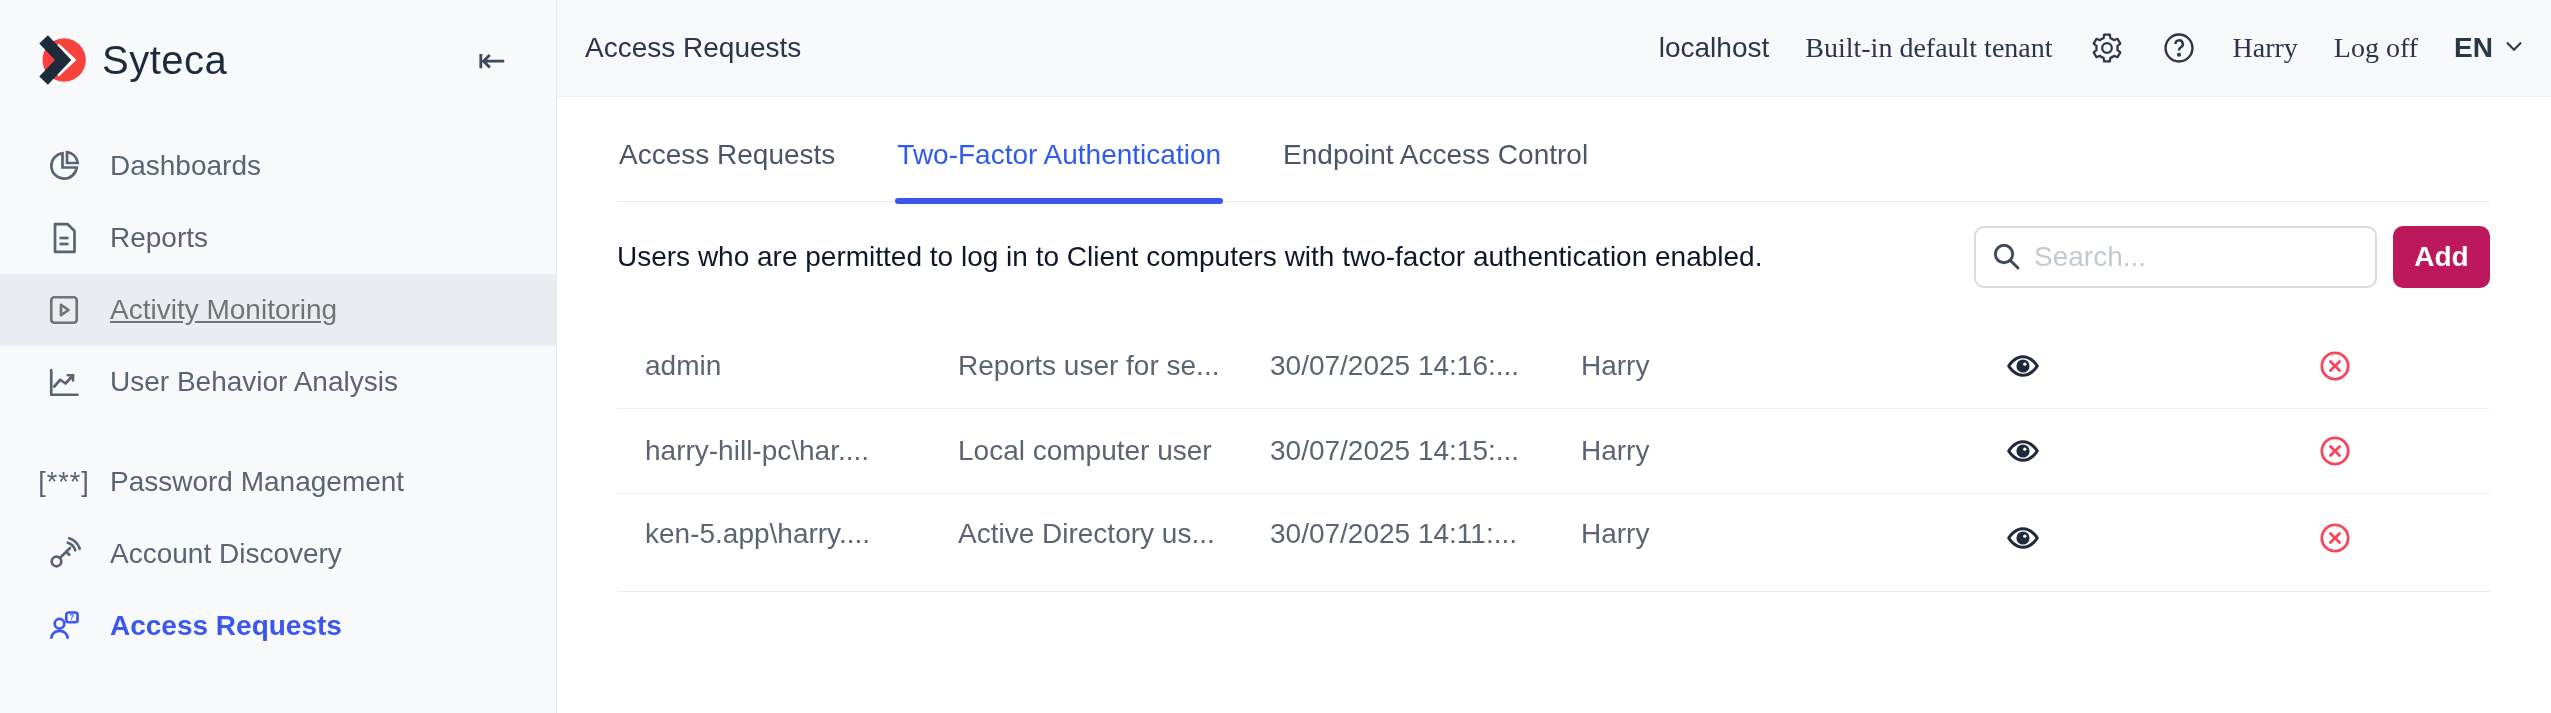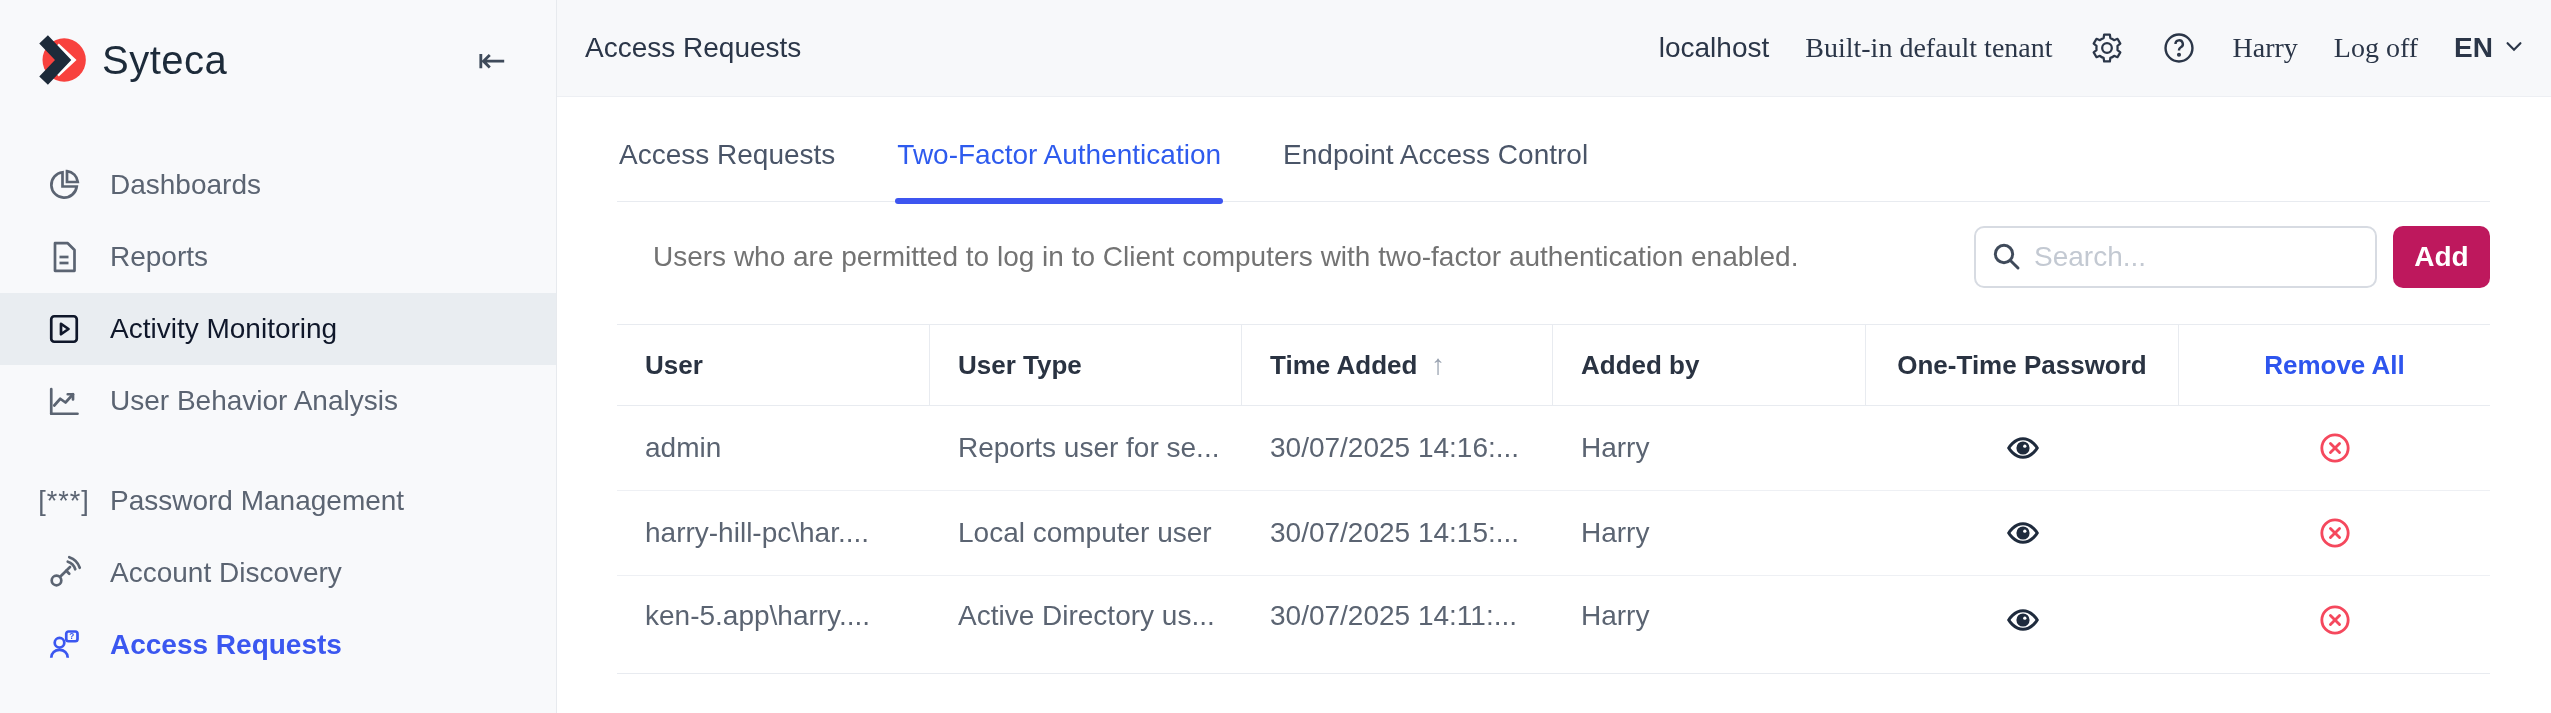--- a/index.html
+++ b/index.html
@@ -7,35 +7,35 @@
   body {
     font-family:"Liberation Sans","DejaVu Sans",sans-serif;
     background:#ffffff; color:#2b3648; overflow:hidden;
   }
   .app { display:flex; width:2551px; height:713px; }
 
   
   .sidebar {
     width:557px; flex:0 0 557px; height:100%;
     background:#f8f9fb; border-right:1px solid #e7eaee;
-    display:flex; flex-direction:column;gap:19px;
+    display:flex; flex-direction:column;
   }
   .logo-row { display:flex; align-items:center; padding:34px 50px 10px 36px; }
   .logo-mark { width:52px; height:52px; flex:0 0 52px; }
   .logo-text { font-size:40px; font-weight:500; color:#1d2b3a; margin-left:14px; letter-spacing:0.5px; }
   .collapse-btn { margin-left:auto; font-size:34px; color:#3e4a5a; cursor:pointer; line-height:1; }
   .nav { margin-top:34px; display:flex; flex-direction:column; }
   .nav-gap { height:28px; }
   .side-item {
     height:72px; display:flex; align-items:center; padding-left:46px;
     font-size:28px; color:#5b6472; cursor:pointer; white-space:nowrap;
   }
   .side-item .ic { width:36px; height:36px; flex:0 0 36px; margin-right:28px; display:flex; align-items:center; justify-content:center; }
   .side-item .ic svg { width:36px; height:36px; }
-  .side-item.active { background:#e9edf1; color:#0f172a; }
+  .side-item.active { background:#e9edf1; color:#737373;text-decoration:underline; }
   .side-item.accent { color:#3b57f0; font-weight:700; }
   .pw-glyph { font-size:27px; letter-spacing:1px; font-weight:400; }
 
   
   .main { flex:1 1 auto; display:flex; flex-direction:column; min-width:0; }
   .topbar {
     height:97px; flex:0 0 97px; background:#f7f8fa; border-bottom:1px solid #edeff3;
     display:flex; align-items:center; padding:0 26px 0 28px;
   }
   .topbar-title { font-size:28px; font-weight:500; color:#2b3648; }
@@ -52,21 +52,21 @@
   .tabs { display:flex; gap:58px; border-bottom:1px solid #e8ebf0; }
   .tab { position:relative; padding:42px 2px 30px 2px; font-size:28px; font-weight:500; color:#4a5568; cursor:pointer; white-space:nowrap; }
   .tab.active { color:#2e5bee; }
   .tab.active::after {
     content:""; position:absolute; left:0; right:0; bottom:-3px; height:6px;
     background:#3d55f0; border-radius:4px;
   }
 
   
   .desc-row { display:flex; align-items:center; margin-top:24px; }
-  .desc { font-size:28px; line-height:1.6; color:#737373; max-width:1200px;margin-left:36px; }
+  .desc { font-size:28px; line-height:1.6; color:#0f172a; max-width:1200px; }
   .actions { margin-left:auto; display:flex; align-items:center;padding-left:16px; }
   .search-box { position:relative; width:403px; height:62px; }
   .search-box input {
     width:100%; height:100%; border:2px solid #d7dbe2; border-radius:10px;
     padding:0 16px 0 58px; font-size:28px; color:#3c4656; outline:none; background:#fff;
     font-family:inherit;
   }
   .search-box input::placeholder { color:#c3c9d2; }
   .search-ic { position:absolute; left:16px; top:14px; width:32px; height:32px; color:#3f4a5a; }
   .search-ic svg { width:32px; height:32px; }
@@ -242,41 +242,20 @@
                 <line x1="15.5" y1="15.5" x2="21" y2="21"></line>
               </svg>
             </span>
             <input type="text" value="" placeholder="Search..." style="">
           </div>
           <button class="add-btn">Add</button>
         </div>
       </div>
 
       <div class="table">
-        <div class="thead" id="thead">
-            <div class="th c1">
-              <span>User</span>
-            </div>
-            <div class="th c2">
-              <span>User Type</span>
-            </div>
-            <div class="th c3">
-              <span>Time Added</span>
-              <span class="sort-arrow">↑</span>
-            </div>
-            <div class="th c4">
-              <span>Added by</span>
-            </div>
-            <div class="th c5 center">
-              <span>One-Time Password</span>
-            </div>
-            <div class="th c6 center link">
-              <span>Remove All</span>
-            </div>
-          </div>
         <div id="tbody">
             <div class="trow">
               <div class="td c1">admin</div>
               <div class="td c2">Reports user for se...</div>
               <div class="td c3">30/07/2025 14:16:...</div>
               <div class="td c4">Harry</div>
               <div class="td c5 center">
                 <span class="icon-btn eye">
                   <svg viewBox="0 0 24 24" fill="none" stroke="currentColor" stroke-width="2">
                     <path d="M2.5 12S6 5.8 12 5.8 21.5 12 21.5 12 18 18.2 12 18.2 2.5 12 2.5 12z"></path>

